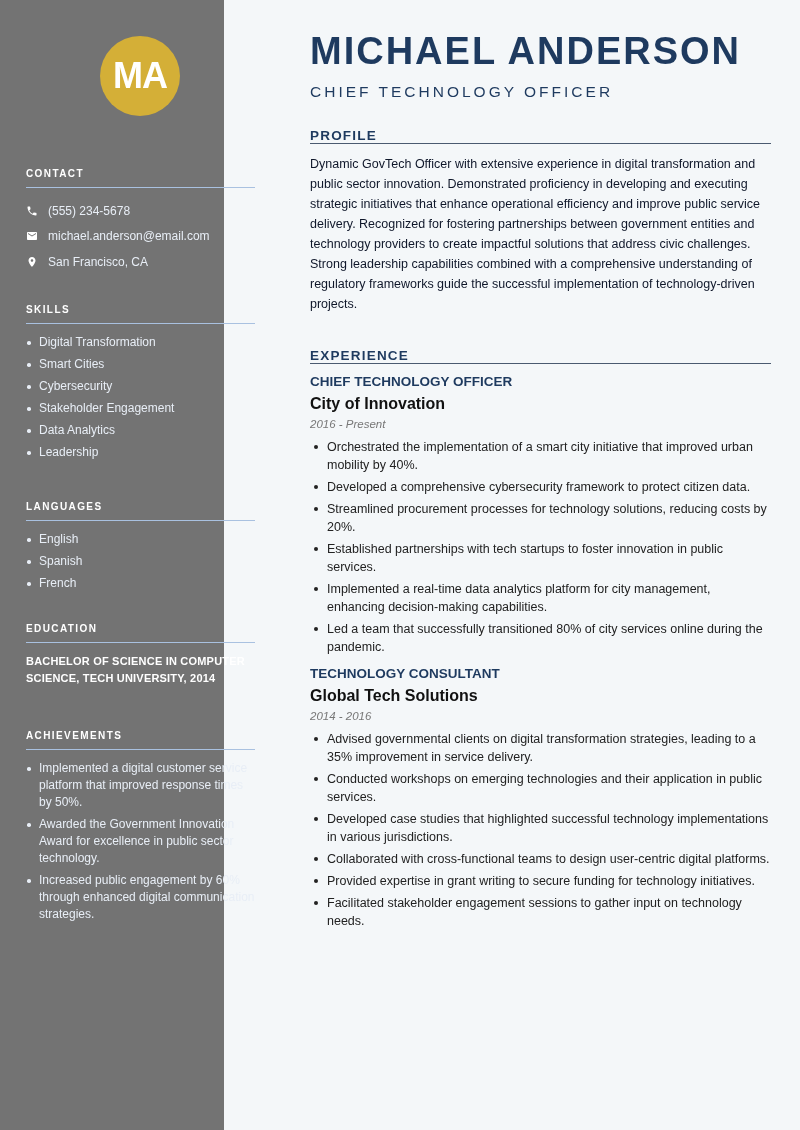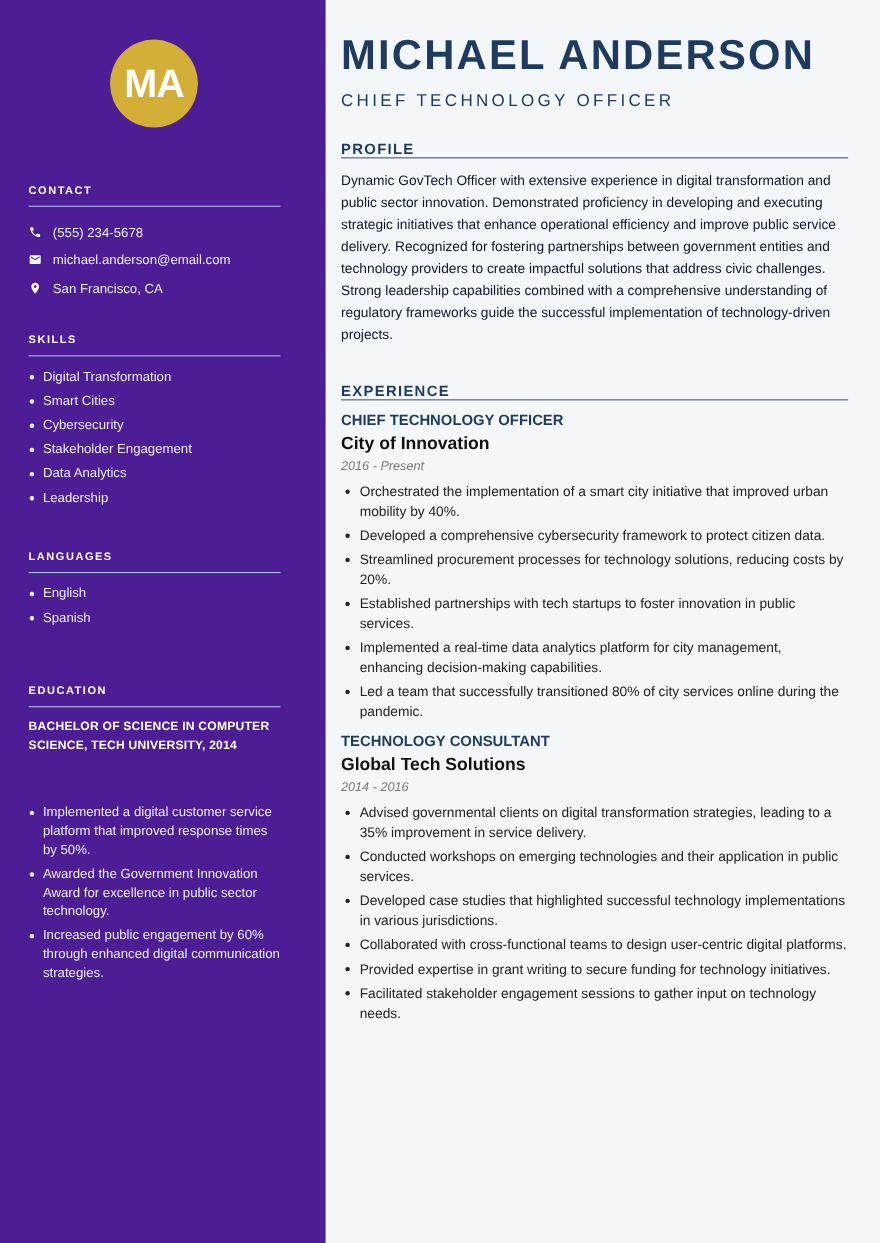--- a/index.html
+++ b/index.html
@@ -5,22 +5,22 @@
     * { box-sizing: border-box; margin: 0; padding: 0; }
     html, body { width: 800px; height: 1130px; }
     body {
       font-family: "Liberation Sans", "DejaVu Sans", sans-serif;
       background: #f4f7f9;
       position: relative;
       overflow: hidden;
     }
     .sidebar {
       position: absolute; left: 0; top: 0;
-      width: 296px; height: 1130px;
-      background: #4c1d95;
+      width: 224px; height: 1130px;
+      background: #737373;
       color: #ffffff;
       padding: 0 26px;
     }
     .avatar {
       position: absolute;
       left: 100px; top: 36px;
       width: 80px; height: 80px;
       border-radius: 50%;
       background: #d4af37;
       color: #ffffff;
@@ -155,29 +155,31 @@
       <li>Data Analytics</li>
       <li>Leadership</li>
     </ul>
   </section>
 
   <section class="side-section" style="top:501px;">
     <h2 class="side-title">LANGUAGES</h2>
     <ul class="side-list">
       <li>English</li>
       <li>Spanish</li>
+      <li>French</li>
     </ul>
   </section>
 
   <section class="side-section" style="top:623px;">
     <h2 class="side-title">EDUCATION</h2>
     <p class="edu-text">BACHELOR OF SCIENCE IN COMPUTER SCIENCE, TECH UNIVERSITY, 2014</p>
   </section>
 
   <section class="side-section" style="top:730px;">
+    <h2 class="side-title">ACHIEVEMENTS</h2>
     <ul class="side-list">
       <li>Implemented a digital customer service platform that improved response times by 50%.</li>
       <li>Awarded the Government Innovation Award for excellence in public sector technology.</li>
       <li>Increased public engagement by 60% through enhanced digital communication strategies.</li>
     </ul>
   </section>
 </aside>
 
 <main class="main">
   <h1 class="name">MICHAEL ANDERSON</h1>

